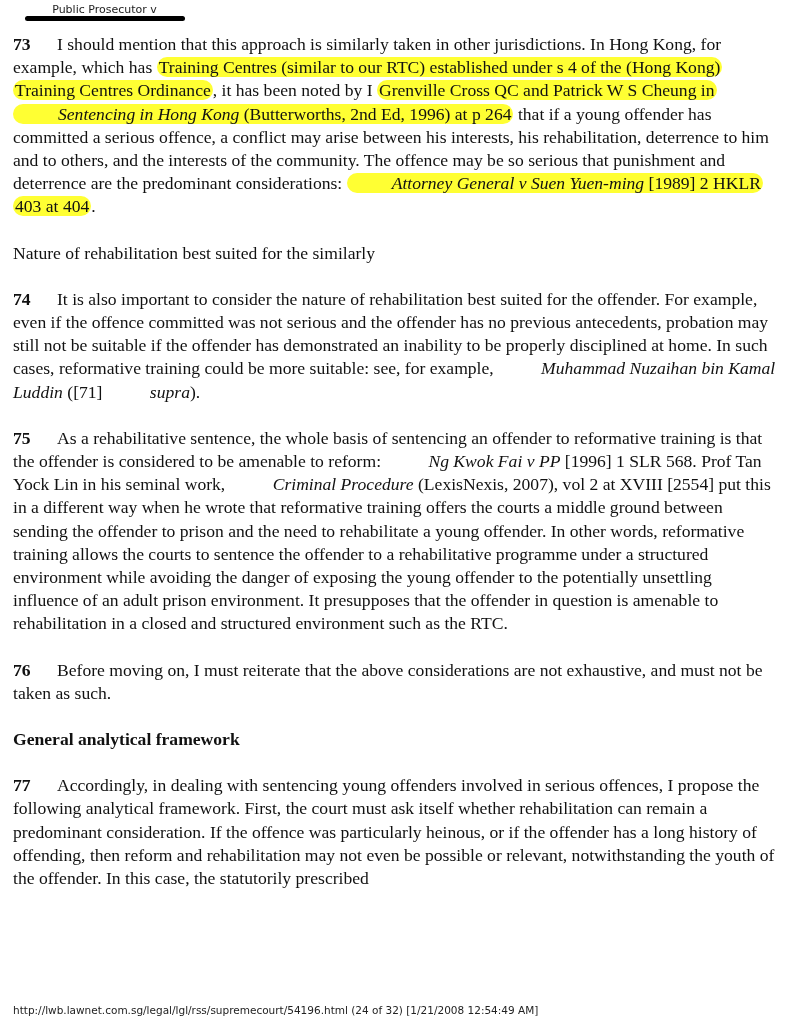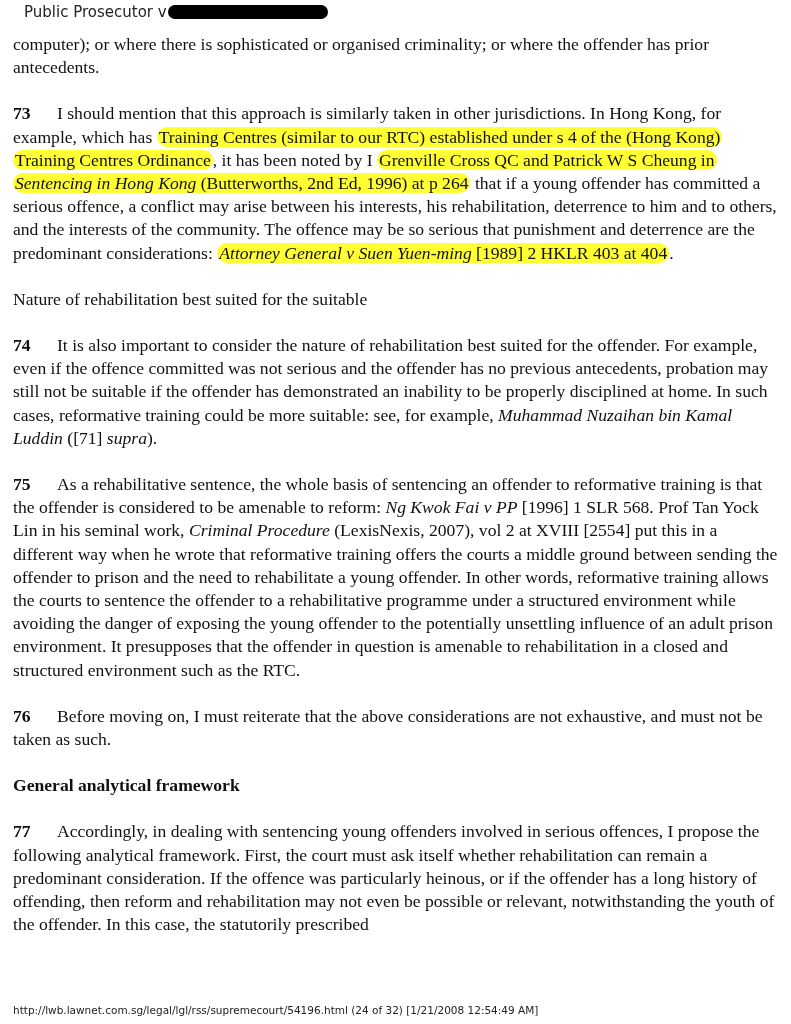--- a/index.html
+++ b/index.html
@@ -2,63 +2,60 @@
 <html><head>
 <meta charset="utf-8">
 <style>
   html, body { margin: 0; padding: 0; background: #ffffff; }
   body {
     width: 791px; height: 1024px; position: relative; overflow: hidden;
     font-family: "Liberation Serif", serif; color: #111111;
   }
   .header {
     position: absolute; left: 24px; top: 3px; height: 18px;
-    font-family: "DejaVu Sans", sans-serif; font-size: 15px; color: #222;
-    display: flex; align-items: center;
+    font-family: "DejaVu Sans", sans-serif; font-size: 11px; color: #222;
+    display: flex; align-items: center; flex-direction: column;
   }
   .redact {
     display: inline-block; width: 160px; height: 14px; background: #000;
     border-radius: 7px; margin-left: 1px;
   }
   .page {
     position: absolute; left: 13px; top: 33px; width: 765px;
     font-size: 17.6px; line-height: 23.2px;
   }
   .page p { margin: 0 0 23px 0; }
   .num { display: inline-block; width: 44px; font-weight: bold; }
   .hl {
     background: #ffff33; border-radius: 10px; padding: 0 2px;
     box-decoration-break: clone; -webkit-box-decoration-break: clone;
   }
-  i { font-style: italic; }
+  i { font-style: italic; padding-left: 43px; }
   .heading-bi { font-weight: bold; }
   .footer {
     position: absolute; left: 13px; top: 1004px;
     font-family: "DejaVu Sans", sans-serif; font-size: 10.5px; color: #222; text-align: center;
   }
 </style>
 </head>
 <body>
 
 <div class="header">
   <span>Public Prosecutor v</span>
   <span class="redact"></span>
 </div>
 
 <div class="page">
 
-  <p>
-    <span>computer); or where there is sophisticated or organised criminality; or where the offender has prior antecedents.</span>
-  </p>
 
   <p>
     <span class="num">73</span><span>I should mention that this approach is similarly taken in other jurisdictions. In Hong Kong, for example, which has </span><span class="hl" style="background: rgb(255, 255, 51);">Training Centres (similar to our RTC) established under s 4 of the (Hong Kong) Training Centres Ordinance</span><span>, it has been noted by I </span><span class="hl" style="background: rgb(255, 255, 51);"><span>Grenville Cross QC and Patrick W S Cheung in </span><i>Sentencing in Hong Kong</i><span> (Butterworths, 2nd Ed, 1996) at p 264</span></span><span> that if a young offender has committed a serious offence, a conflict may arise between his interests, his rehabilitation, deterrence to him and to others, and the interests of the community. The offence may be so serious that punishment and deterrence are the predominant considerations: </span><span class="hl" style="background: rgb(255, 255, 51);"><i>Attorney General v Suen Yuen-ming</i><span> [1989] 2 HKLR 403 at 404</span></span><span>.</span>
   </p>
 
-  <p>Nature of rehabilitation best suited for the suitable</p>
+  <p>Nature of rehabilitation best suited for the similarly</p>
 
   <p>
     <span class="num">74</span><span>It is also important to consider the nature of rehabilitation best suited for the offender. For example, even if the offence committed was not serious and the offender has no previous antecedents, probation may still not be suitable if the offender has demonstrated an inability to be properly disciplined at home. In such cases, reformative training could be more suitable: see, for example, </span><i>Muhammad Nuzaihan bin Kamal Luddin</i><span> ([71] </span><i>supra</i><span>).</span>
   </p>
 
   <p>
     <span class="num">75</span><span>As a rehabilitative sentence, the whole basis of sentencing an offender to reformative training is that the offender is considered to be amenable to reform: </span><i>Ng Kwok Fai v PP</i><span> [1996] 1 SLR 568. Prof Tan Yock Lin in his seminal work, </span><i>Criminal Procedure</i><span> (LexisNexis, 2007), vol 2 at XVIII [2554] put this in a different way when he wrote that reformative training offers the courts a middle ground between sending the offender to prison and the need to rehabilitate a young offender. In other words, reformative training allows the courts to sentence the offender to a rehabilitative programme under a structured environment while avoiding the danger of exposing the young offender to the potentially unsettling influence of an adult prison environment. It presupposes that the offender in question is amenable to rehabilitation in a closed and structured environment such as the RTC.</span>
   </p>
 
   <p>

